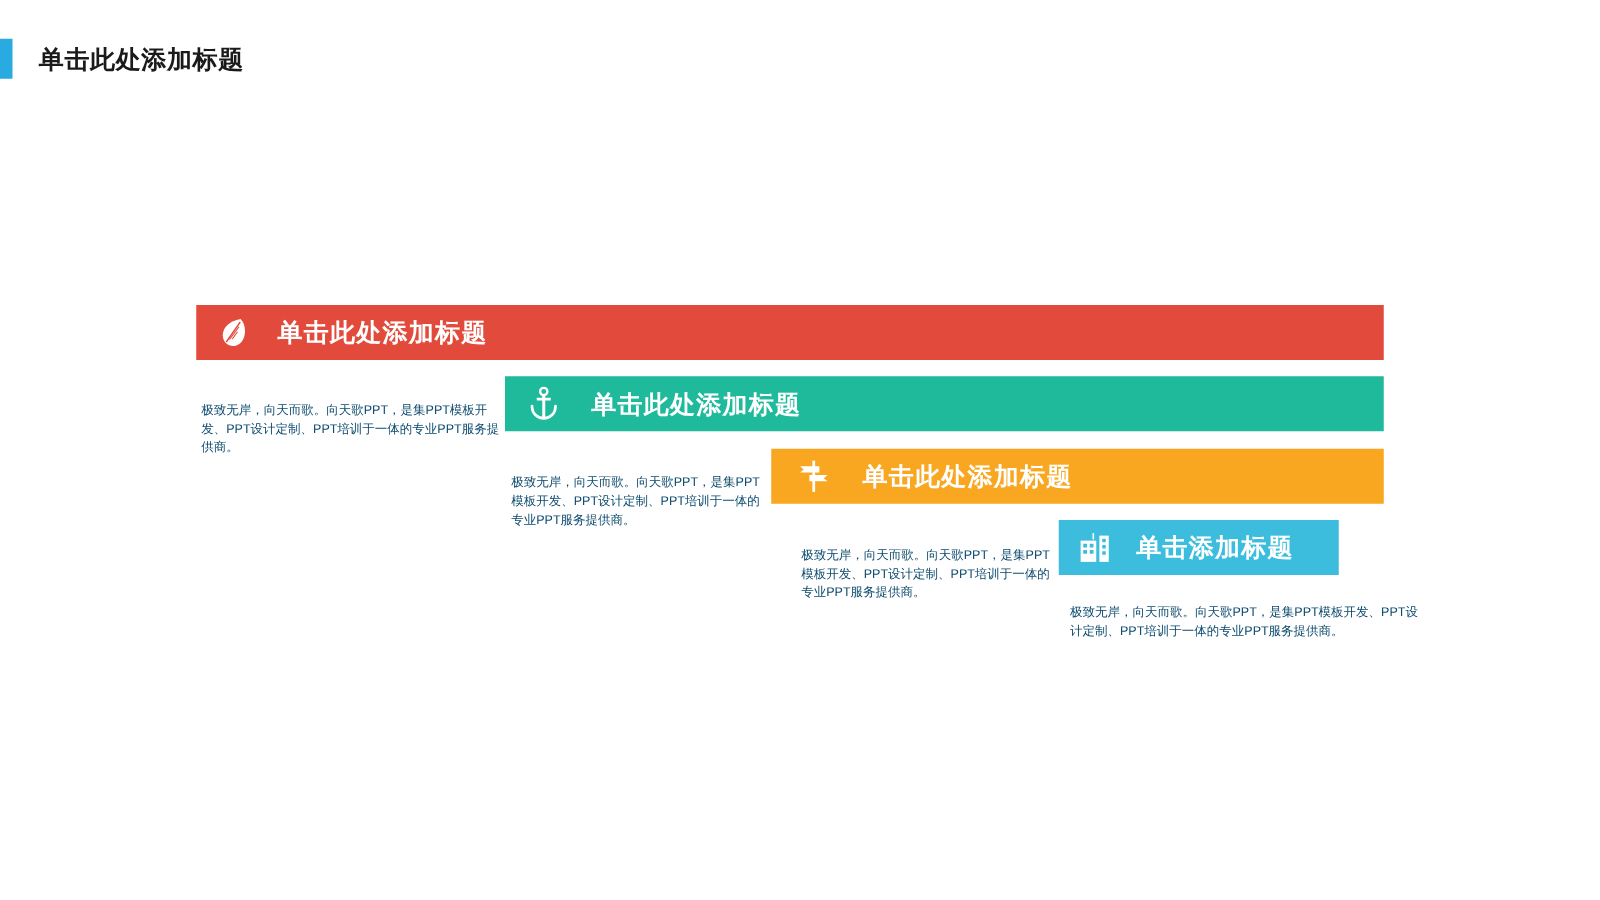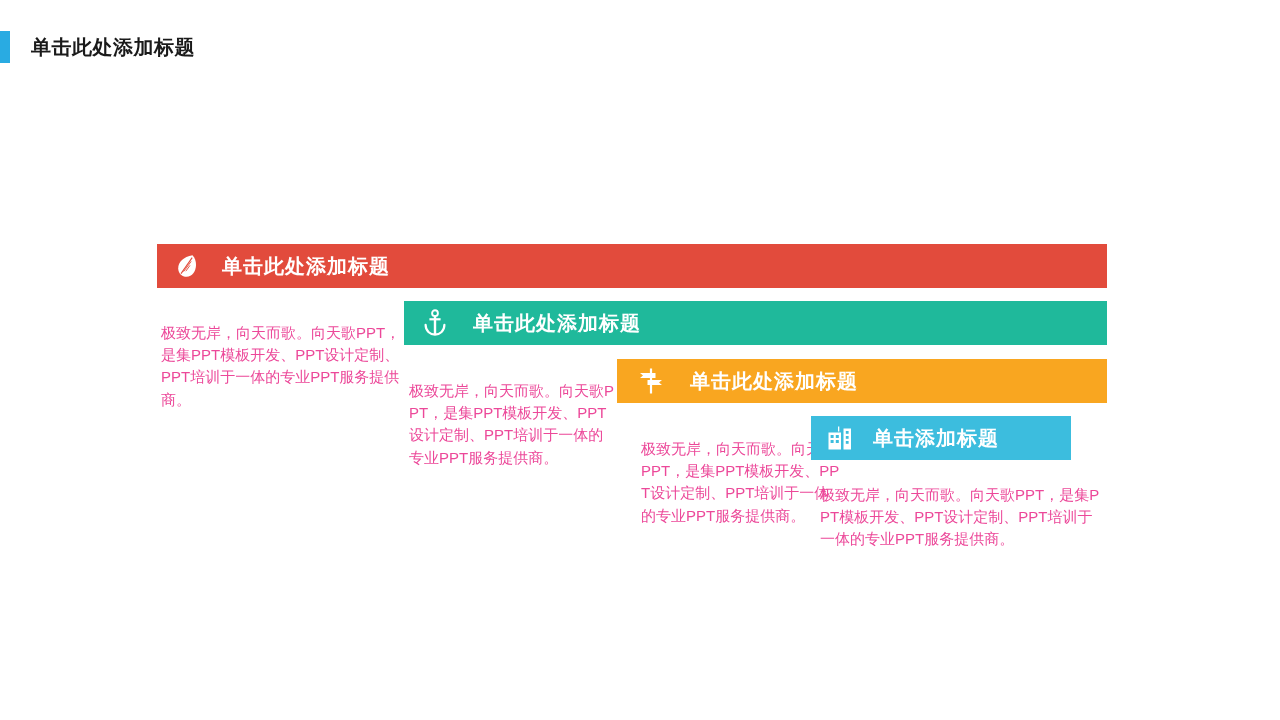--- a/index.html
+++ b/index.html
@@ -64,23 +64,23 @@
   }
   .banner .banner-title {
     font-size: 20px;
     font-weight: bold;
     color: #ffffff;
     white-space: nowrap;
     letter-spacing: 1px;
   }
 
   .body-text {
-    font-size: 15px;
+    font-size: 10px;
     line-height: 1.48;
-    color: #ec4899;
+    color: #0c4a6e;
     word-break: break-all;
   }
 
   
   #stair-1 { left: 157px; top: 244px; width: 950px; }
   #stair-1 .banner { background: #E24B3C; }
   #stair-1 .banner .banner-icon { margin-left: 13px; }
   #stair-1 .banner .banner-title { margin-left: 18px; }
   #stair-1 .body-text {
     position: absolute;
@@ -107,21 +107,21 @@
   #stair-3 .banner .banner-icon { margin-left: 17px; }
   #stair-3 .banner .banner-title { margin-left: 22px; }
   #stair-3 .body-text {
     position: absolute;
     left: 24px;
     top: 79px;
     width: 200px;
   }
 
   
-  #stair-4 { left: 811px; top: 416px; width: 260px; }
+  #stair-4 { left: 847px; top: 416px; width: 224px; }
   #stair-4 .banner { background: #3CBDDE; height: 44px; }
   #stair-4 .banner .banner-icon { margin-left: 12px; }
   #stair-4 .banner .banner-title { margin-left: 16px; }
   #stair-4 .body-text {
     position: absolute;
     left: 9px;
     top: 68px;
     width: 280px;
   }
 </style>

